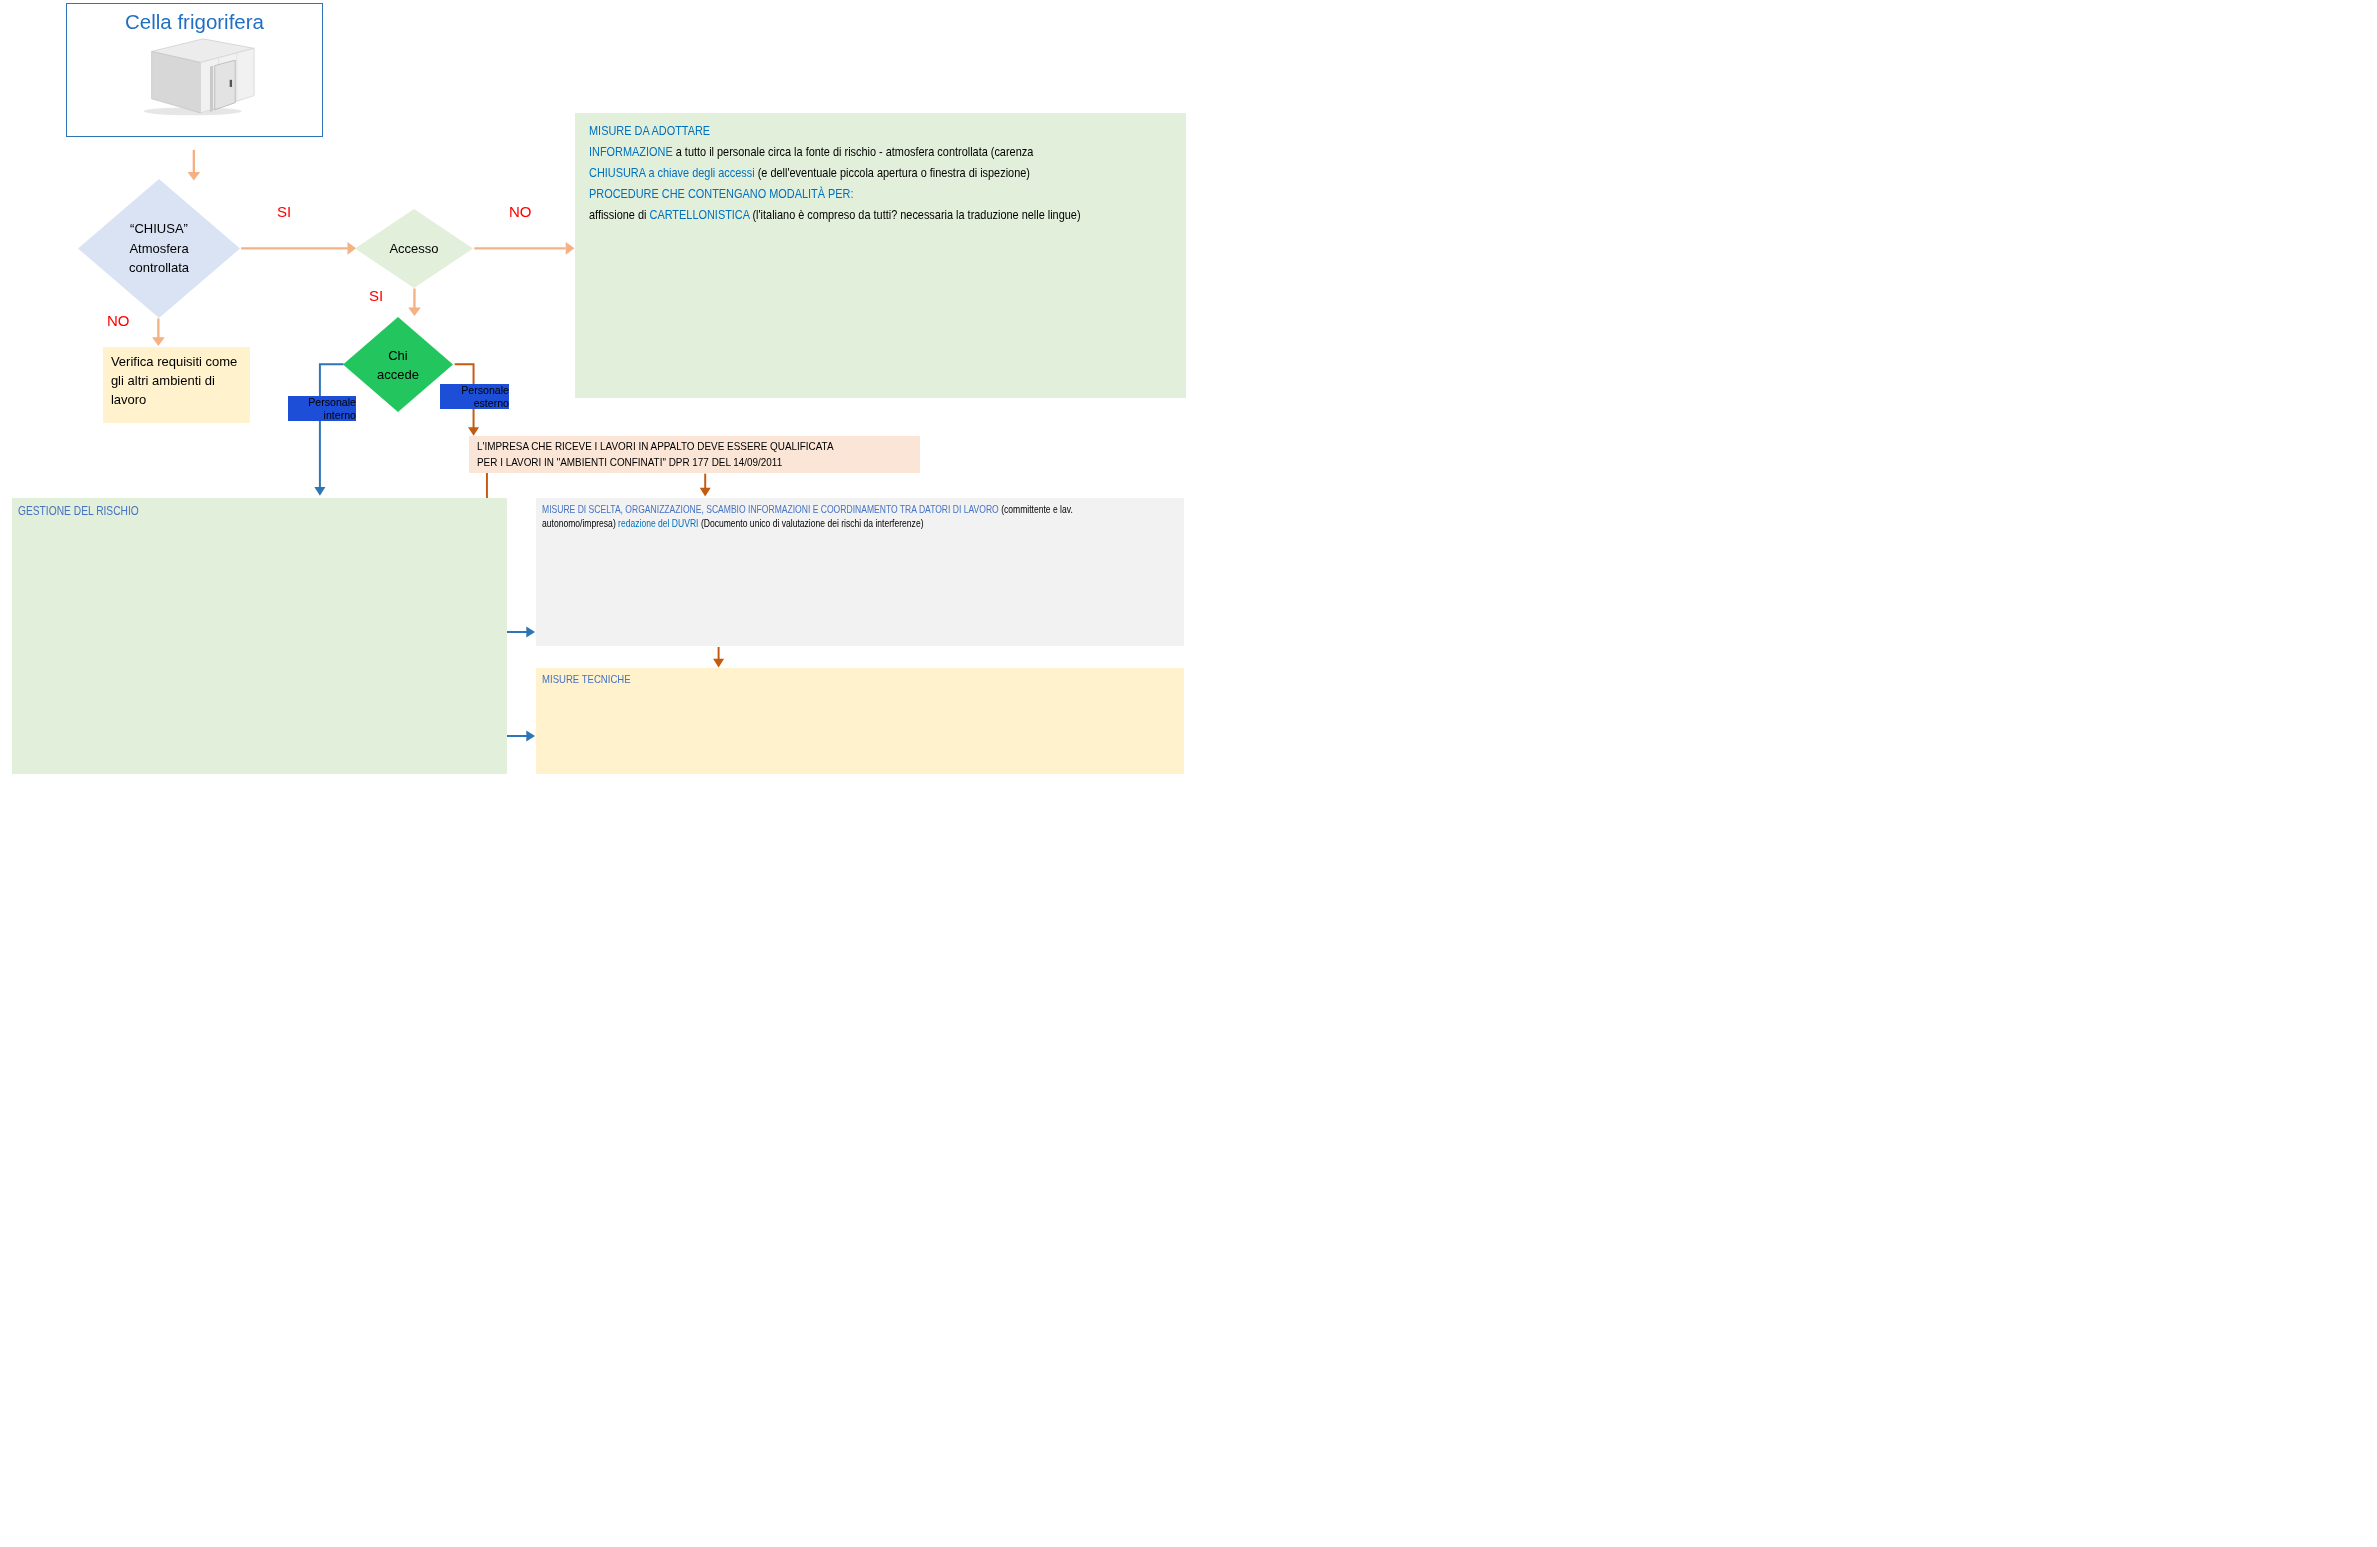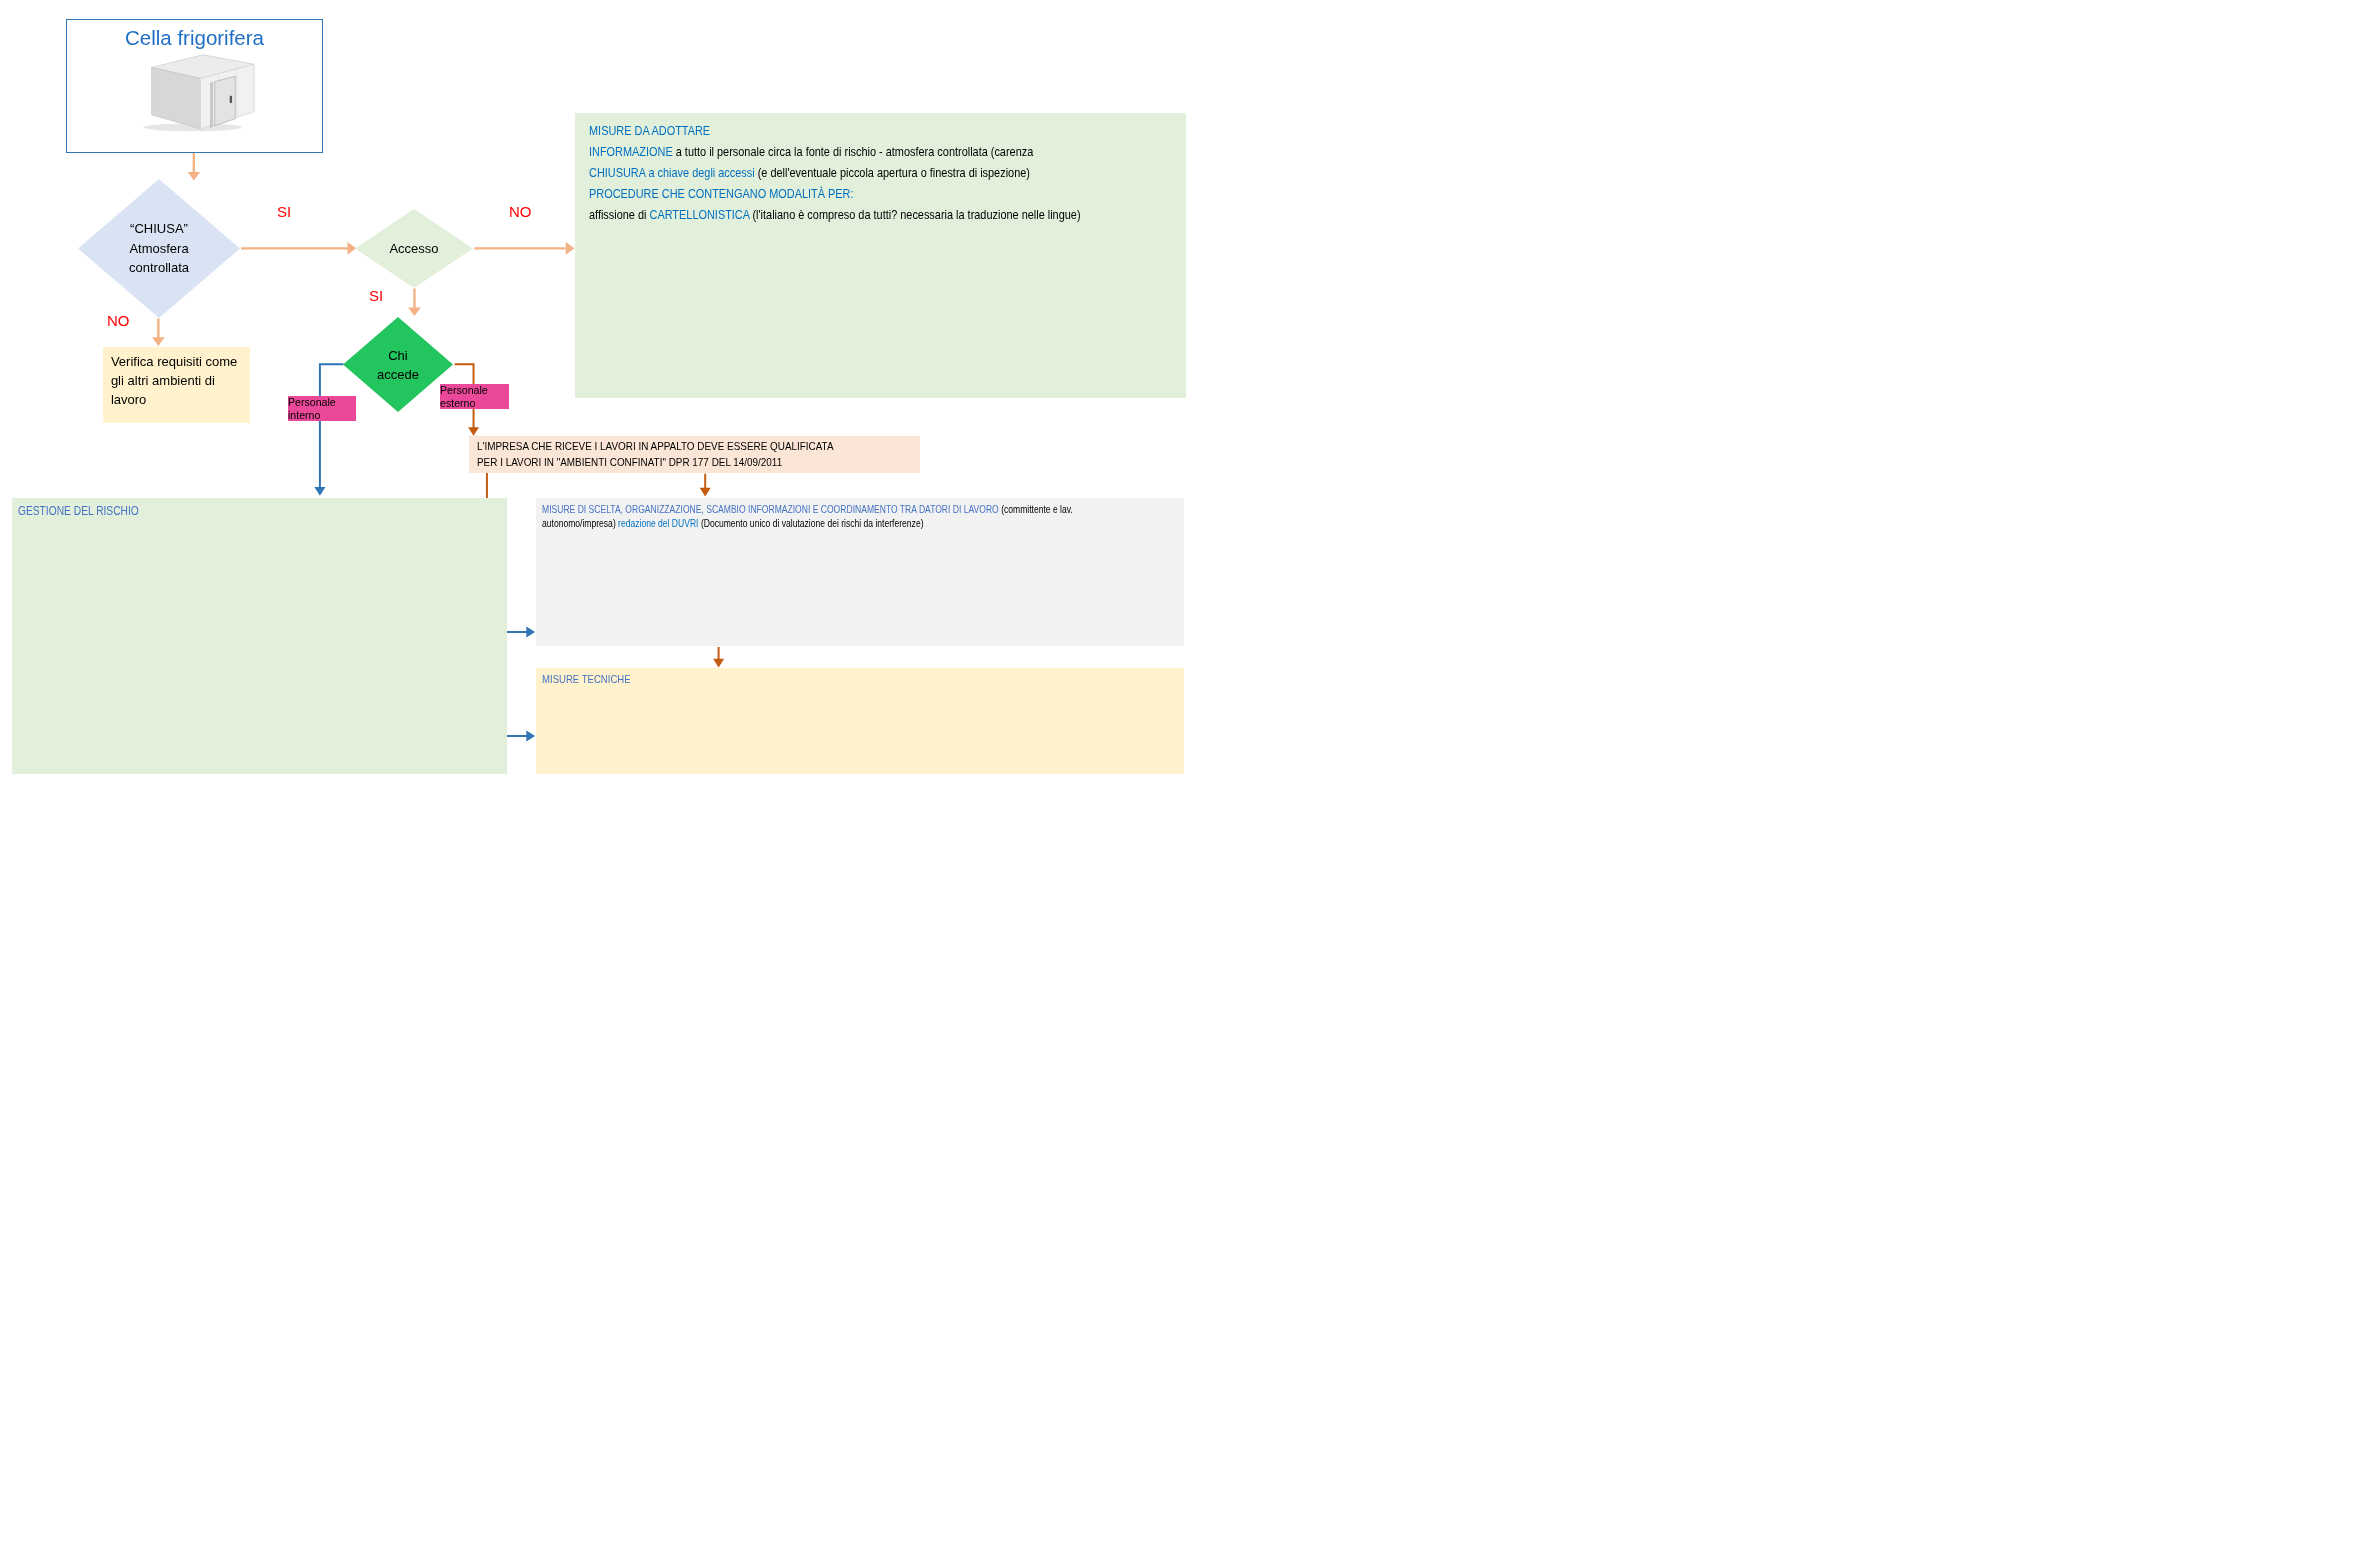--- a/index.html
+++ b/index.html
@@ -8,23 +8,23 @@
   #connectors{position:absolute;left:0;top:0;pointer-events:none;}
   .box{position:absolute;box-sizing:border-box;}
   .diamond{position:absolute;display:flex;flex-direction:column;align-items:center;justify-content:center;text-align:center;}
   .clip{clip-path:polygon(50% 0,100% 50%,50% 100%,0 50%);}
   .tl{white-space:nowrap;}
   .cond .tl{transform:scaleX(.84);transform-origin:0 50%;}
   .seg-k{color:#000;}
   .seg-b{color:#0070C0;}
   .seg-h{color:#4472C4;}
   .rlabel{position:absolute;color:#FF0000;font-size:15px;font-weight:500;}
-  .rlabel2{position:absolute;color:#FF0000;font-size:10.6px;line-height:12.6px;text-align:left;background:#ec4899;}
-
-  .title-box{left:66px;top:19px;width:257px;height:134px;border:1.6px solid #2E75B6;background:#fff;text-align:center;}
+  .rlabel2{position:absolute;color:#FF0000;font-size:10.6px;line-height:12.6px;text-align:right;background:#1d4ed8;}
+
+  .title-box{left:66px;top:3px;width:257px;height:134px;border:1.6px solid #2E75B6;background:#fff;text-align:center;}
   .title-text{font-size:20.5px;color:#1F6FC4;margin-top:6.3px;}
 
   .d1{left:78px;top:179px;width:162px;height:139px;background:#DAE3F3;font-size:13px;line-height:19.7px;}
   .d2{left:355px;top:209px;width:118px;height:79px;background:#E2EFDA;font-size:13px;}
   .d3{left:343px;top:317px;width:110px;height:95px;background:#22c55e;font-size:13px;line-height:19px;}
 
   .verifica{left:103px;top:347px;width:147px;height:76px;background:#FFF2CC;font-size:13px;line-height:19px;padding:4.7px 7.9px;}
   .green-top{left:575px;top:113px;width:611px;height:285px;background:#E2EFDA;font-size:13px;line-height:21px;padding:7px 14px;}
   .pink{left:469px;top:436px;width:451px;height:37px;background:#FBE5D6;font-size:11.8px;line-height:16.5px;padding:1.6px 7.9px;}
   .gestione{left:11.8px;top:498px;width:495px;height:276px;background:#E2EFDA;font-size:12.2px;line-height:15.5px;padding:5.5px 6.3px;}

